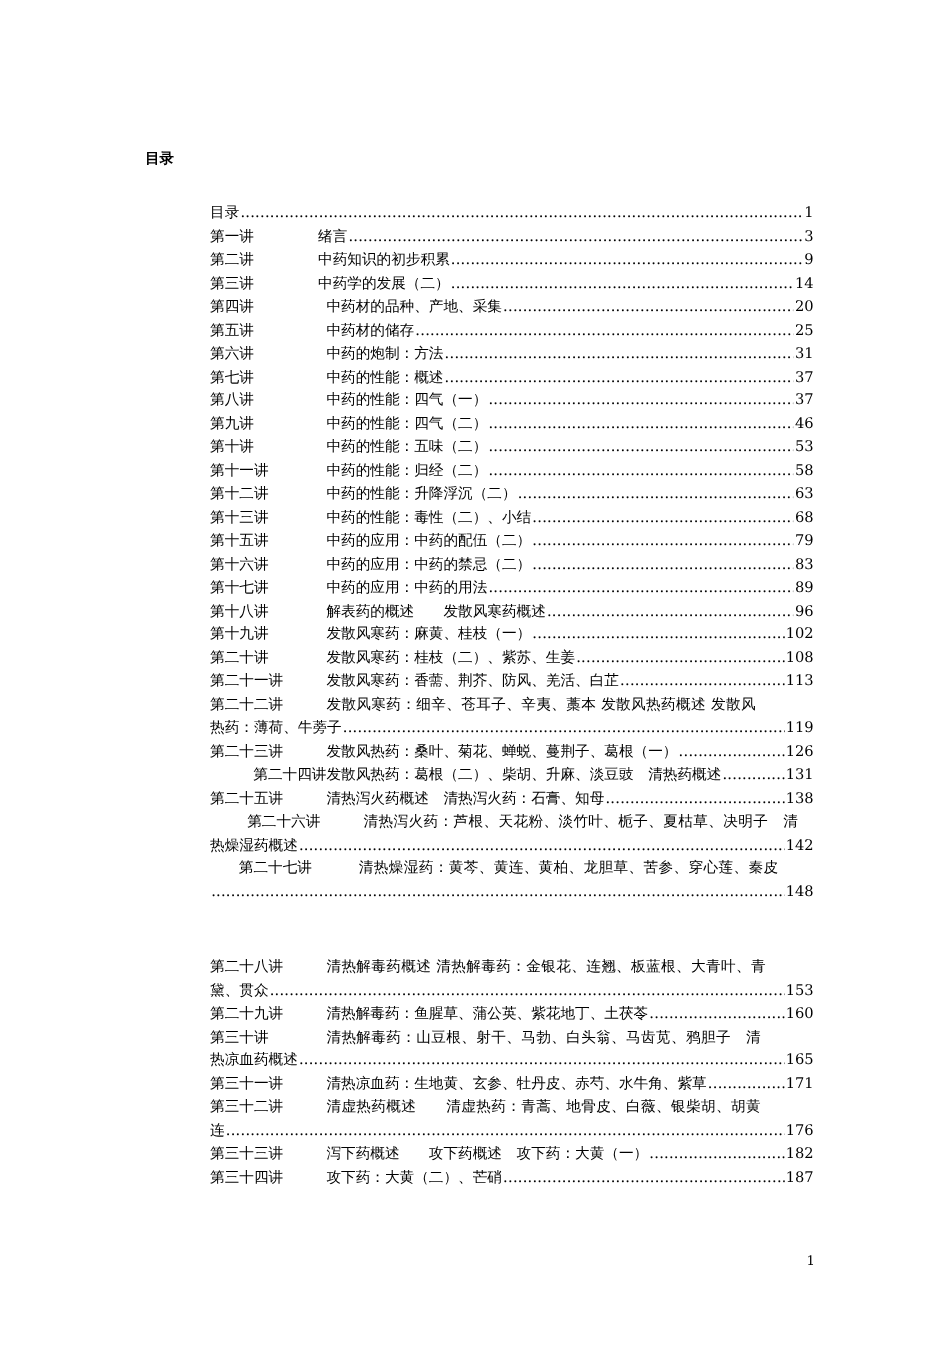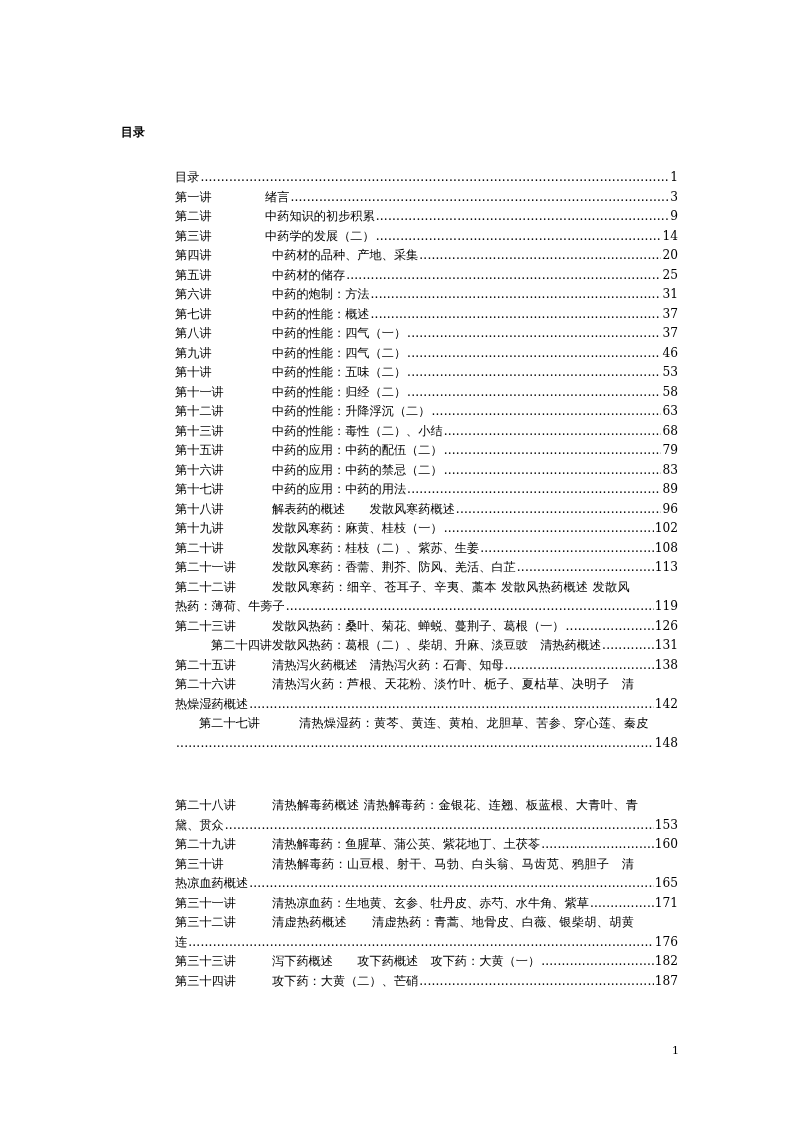--- a/index.html
+++ b/index.html
@@ -221,21 +221,21 @@
     <div class="entry">
       <div class="line">
         <span class="num" style="width: 97px;">第二十五讲</span>
         <span class="title">清热泻火药概述　清热泻火药：石膏、知母</span>
         <span class="dots"></span>
         <span class="page">138</span>
       </div>
     </div>
     <div class="entry">
       <div class="line">
-        <span class="num" style="width: 97px;">第二十六讲</span>
+        <span class="num" style="width: 97px; margin-left: 31px;">第二十六讲</span>
         <span class="title" style="flex: 1 1 auto; letter-spacing: 0.3px;">清热泻火药：芦根、天花粉、淡竹叶、栀子、夏枯草、决明子　清</span>
       </div>
       <div class="line">
         <span class="title">热燥湿药概述</span>
         <span class="dots"></span>
         <span class="page">142</span>
       </div>
     </div>
     <div class="entry">
       <div class="line">

